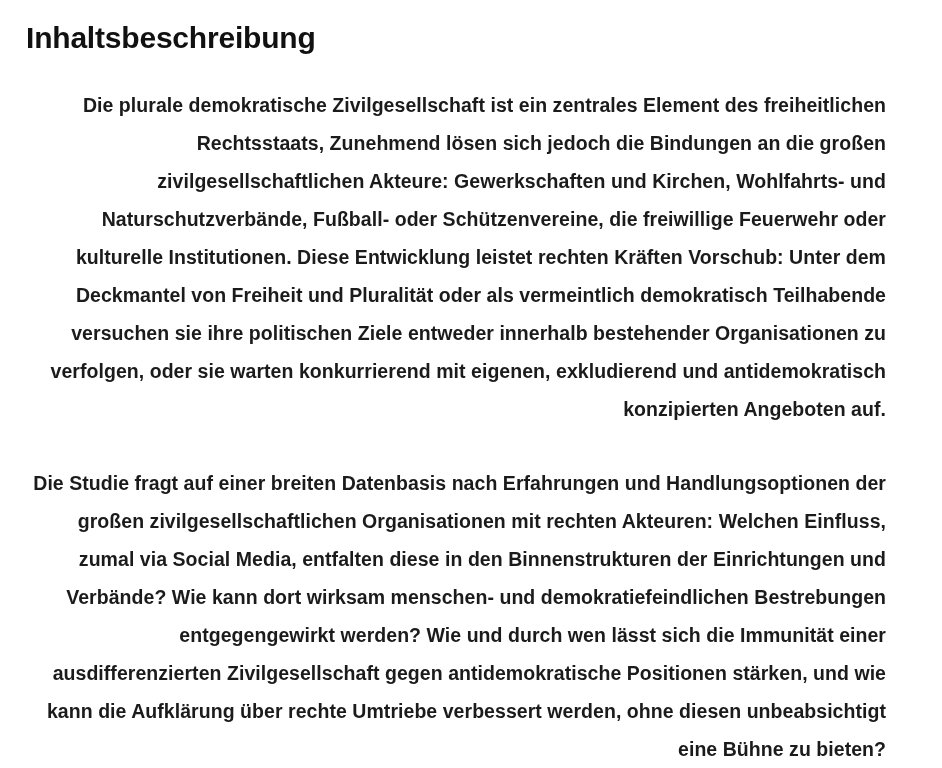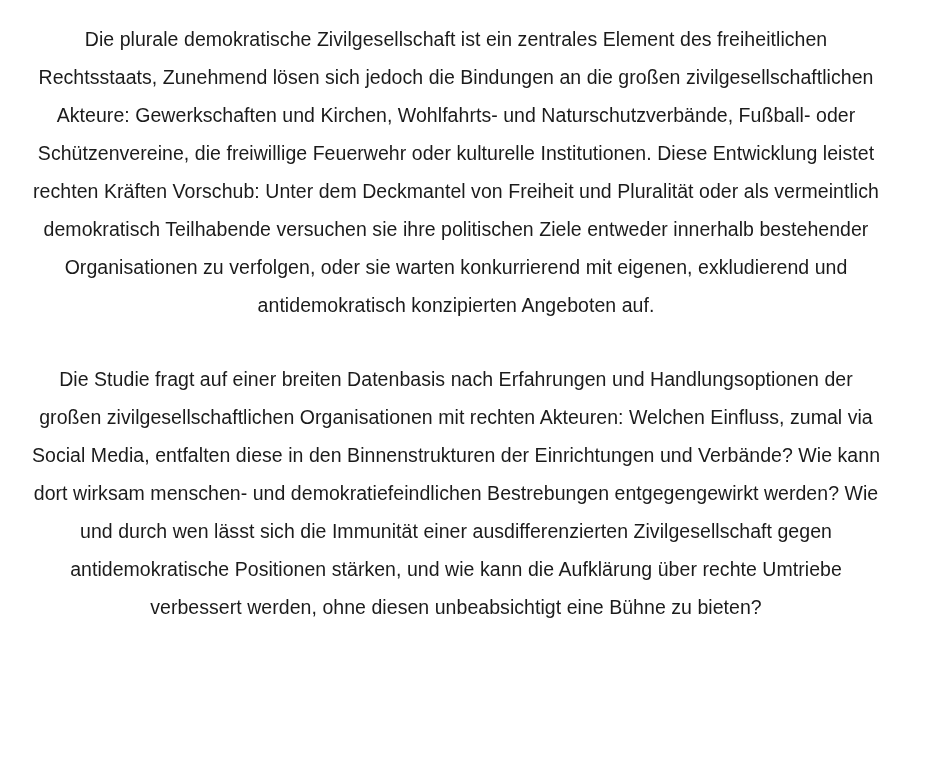--- a/index.html
+++ b/index.html
@@ -26,32 +26,33 @@
     font-size: 30px;
     line-height: 1.2;
     font-weight: 700;
     letter-spacing: -0.2px;
     color: #111111;
     margin: 0 0 30px 0;
   }
   .doc-paragraph {
     font-size: 19.5px;
     line-height: 38px;
-    font-weight: 400;
+    font-weight: 700;
     color: #1b1b1b;
     margin: 0 0 26px 0;
     letter-spacing: 0.05px;
-    text-align: center;
+    text-align: right;
   }
   .doc-paragraph:last-child {
     margin-bottom: 0;
     margin-top: 36px;
   }
 </style>
 </head>
 <body>
 
 <div class="page">
+  <h1 class="doc-title">Inhaltsbeschreibung</h1>
 
   <p class="doc-paragraph">Die plurale demokratische Zivilgesellschaft ist ein zentrales Element des freiheitlichen Rechtsstaats, Zunehmend lösen sich jedoch die Bindungen an die großen zivilgesellschaftlichen Akteure: Gewerkschaften und Kirchen, Wohlfahrts- und Naturschutzverbände, Fußball- oder Schützenvereine, die freiwillige Feuerwehr oder kulturelle Institutionen. Diese Entwicklung leistet rechten Kräften Vorschub: Unter dem Deckmantel von Freiheit und Pluralität oder als vermeintlich demokratisch Teilhabende versuchen sie ihre politischen Ziele entweder innerhalb bestehender Organisationen zu verfolgen, oder sie warten konkurrierend mit eigenen, exkludierend und antidemokratisch konzipierten Angeboten auf.</p>
 
   <p class="doc-paragraph">Die Studie fragt auf einer breiten Datenbasis nach Erfahrungen und Handlungsoptionen der großen zivilgesellschaftlichen Organisationen mit rechten Akteuren: Welchen Einfluss, zumal via Social Media, entfalten diese in den Binnenstrukturen der Einrichtungen und Verbände? Wie kann dort wirksam menschen- und demokratiefeindlichen Bestrebungen entgegengewirkt werden? Wie und durch wen lässt sich die Immunität einer ausdifferenzierten Zivilgesellschaft gegen antidemokratische Positionen stärken, und wie kann die Aufklärung über rechte Umtriebe verbessert werden, ohne diesen unbeabsichtigt eine Bühne zu bieten?</p>
 </div>
 
 </body></html>

